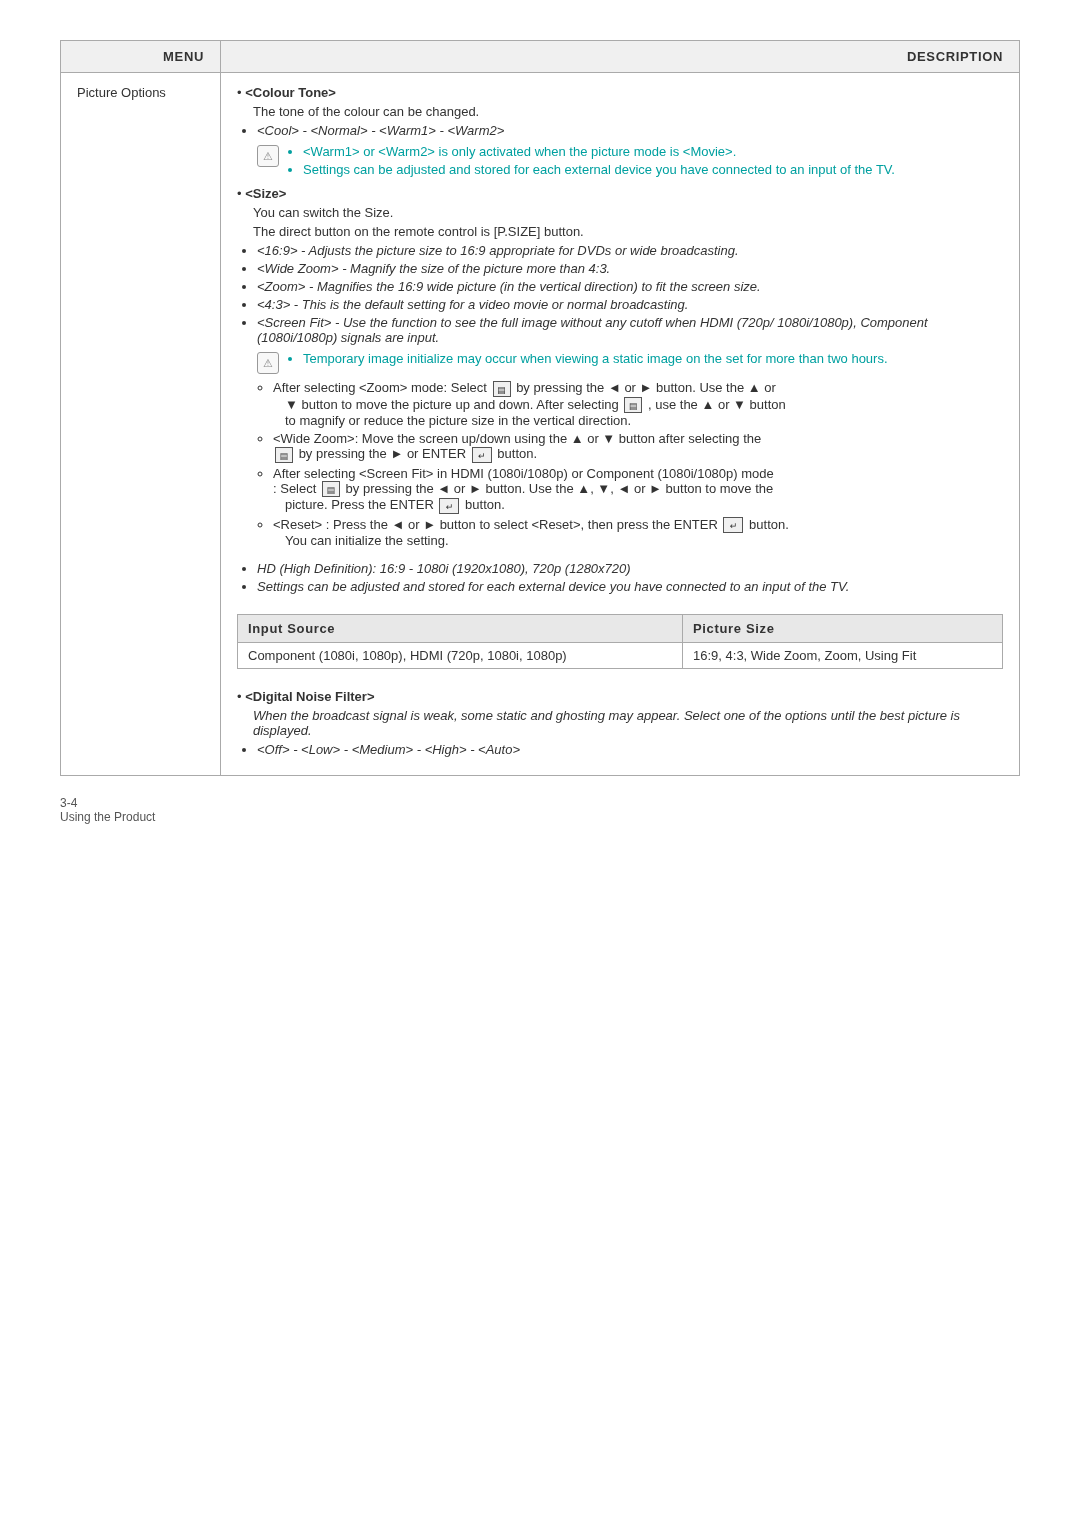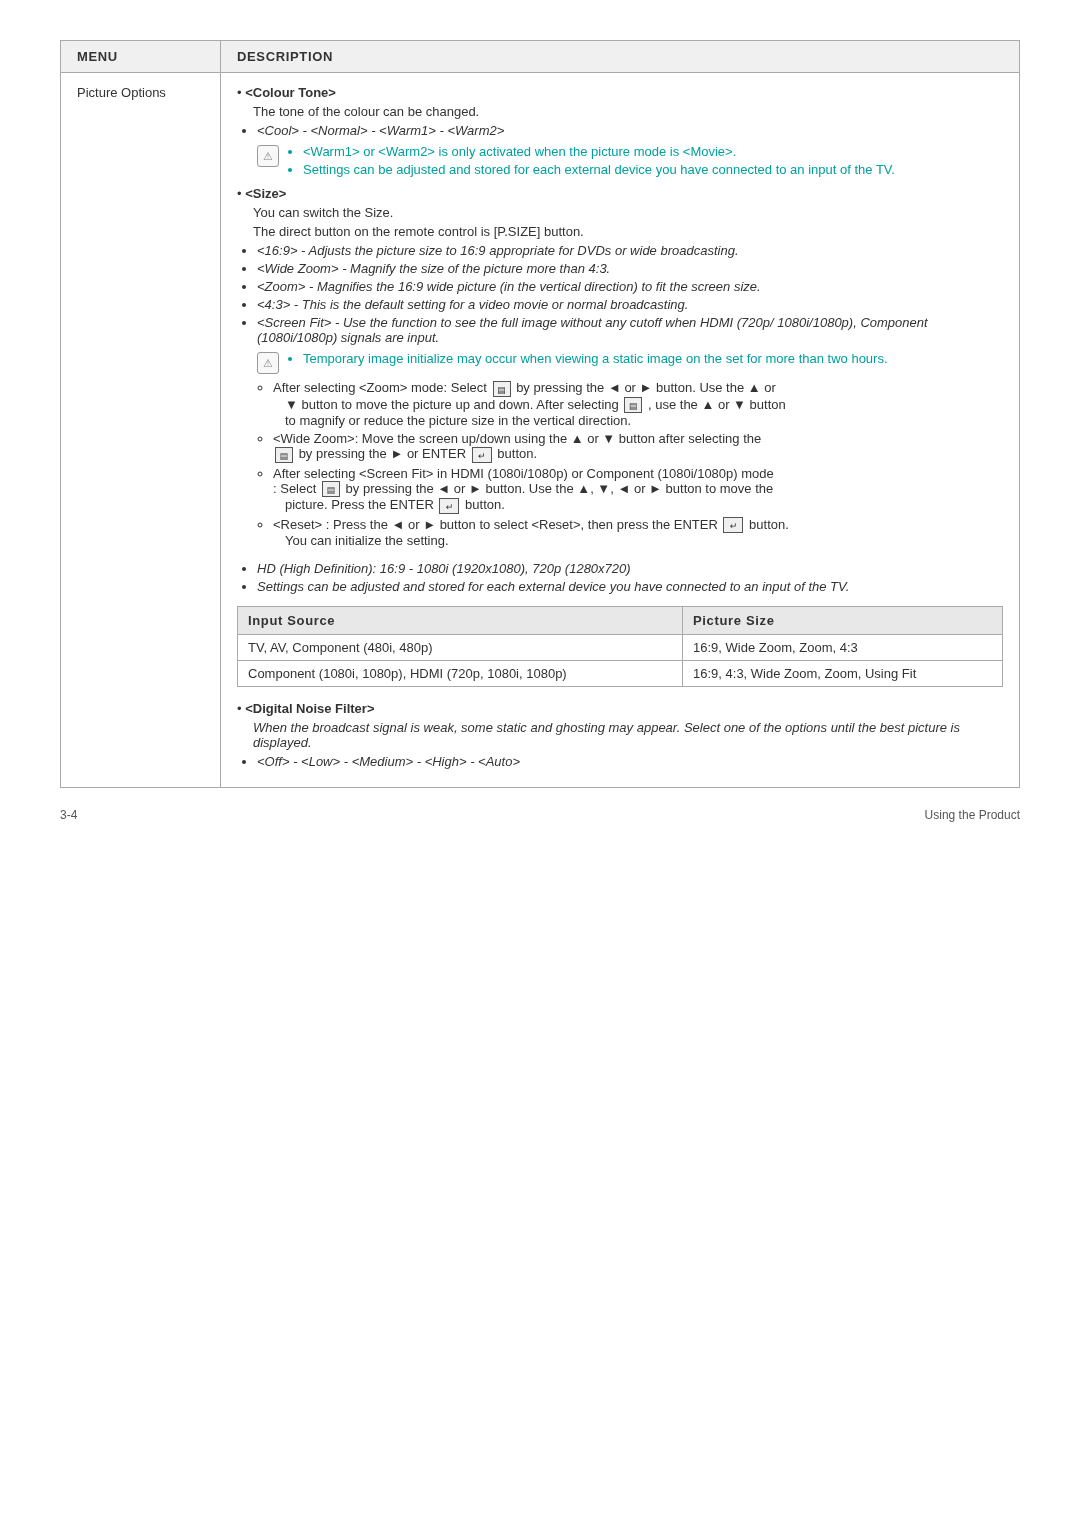--- a/index.html
+++ b/index.html
@@ -17,21 +17,21 @@
     }
     .main-table {
       width: 100%;
       border-collapse: collapse;
       border: 1px solid #aaa;
     }
     .main-table th {
       background: #f0f0f0;
       border: 1px solid #aaa;
       padding: 8px 16px;
-      text-align: left;
+      text-align: right;
       font-weight: bold;
       font-size: 13px;
       color: #333;
       letter-spacing: 0.05em;
     }
     .main-table td {
       border: 1px solid #aaa;
       padding: 12px 16px;
       vertical-align: top;
       font-size: 13px;
@@ -115,21 +115,21 @@
       margin: 0 2px;
       background: #f0f0f0;
       font-size: 9px;
       text-align: center;
       line-height: 16px;
     }
     p { margin-bottom: 4px; }
     .sub-table {
       width: 100%;
       border-collapse: collapse;
-      margin: 12px 0;
+      margin: 20px 0;
       font-size: 12.5px;
     }
     .sub-table th {
       background: #e8e8e8;
       border: 1px solid #aaa;
       padding: 6px 10px;
       text-align: left;
       font-weight: bold;
     }
     .sub-table td {
@@ -138,20 +138,21 @@
     }
     .content-block {
       margin-bottom: 6px;
     }
     .footer {
       display: flex;
       justify-content: space-between;
       margin-top: 20px;
       font-size: 12px;
       color: #555;
+      flex-direction: column;
     }
     li { margin-bottom: 3px; }
   </style>
 </head>
 <body>
 
 <div class="page-wrapper">
   <table class="main-table">
     <thead>
       <tr>
@@ -251,24 +252,20 @@
 
             <table class="sub-table">
               <thead>
                 <tr>
                   <th>Input  Source</th>
                   <th>Picture Size</th>
                 </tr>
               </thead>
               <tbody>
                 <tr>
-                  <td>TV, AV, Component (480i, 480p)</td>
-                  <td>16:9, Wide Zoom, Zoom, 4:3</td>
-                </tr>
-                <tr>
                   <td>Component (1080i, 1080p), HDMI (720p, 1080i, 1080p)</td>
                   <td>16:9, 4:3, Wide Zoom, Zoom, Using Fit</td>
                 </tr>
               </tbody>
             </table>
           </div>
 
           <div class="content-block" style="margin-top:14px;">
             <p>• <strong>&lt;Digital Noise Filter&gt;</strong></p>
             <p style="margin-left:16px;font-style:italic;">When the broadcast signal is weak, some static and ghosting may appear. Select one of the options until the best picture is displayed.</p>

